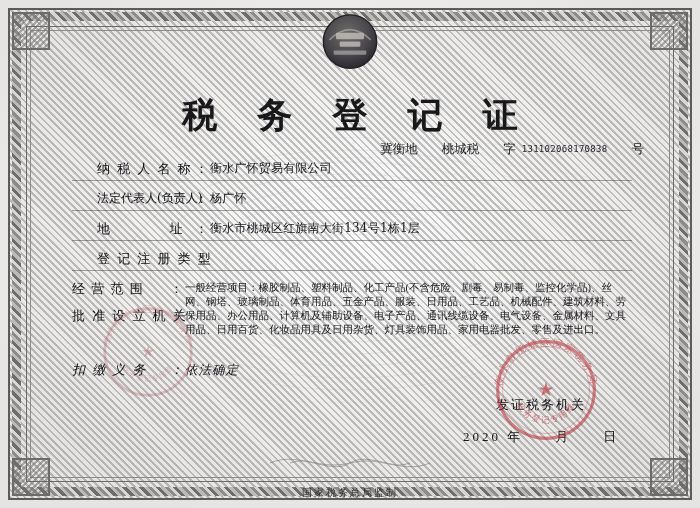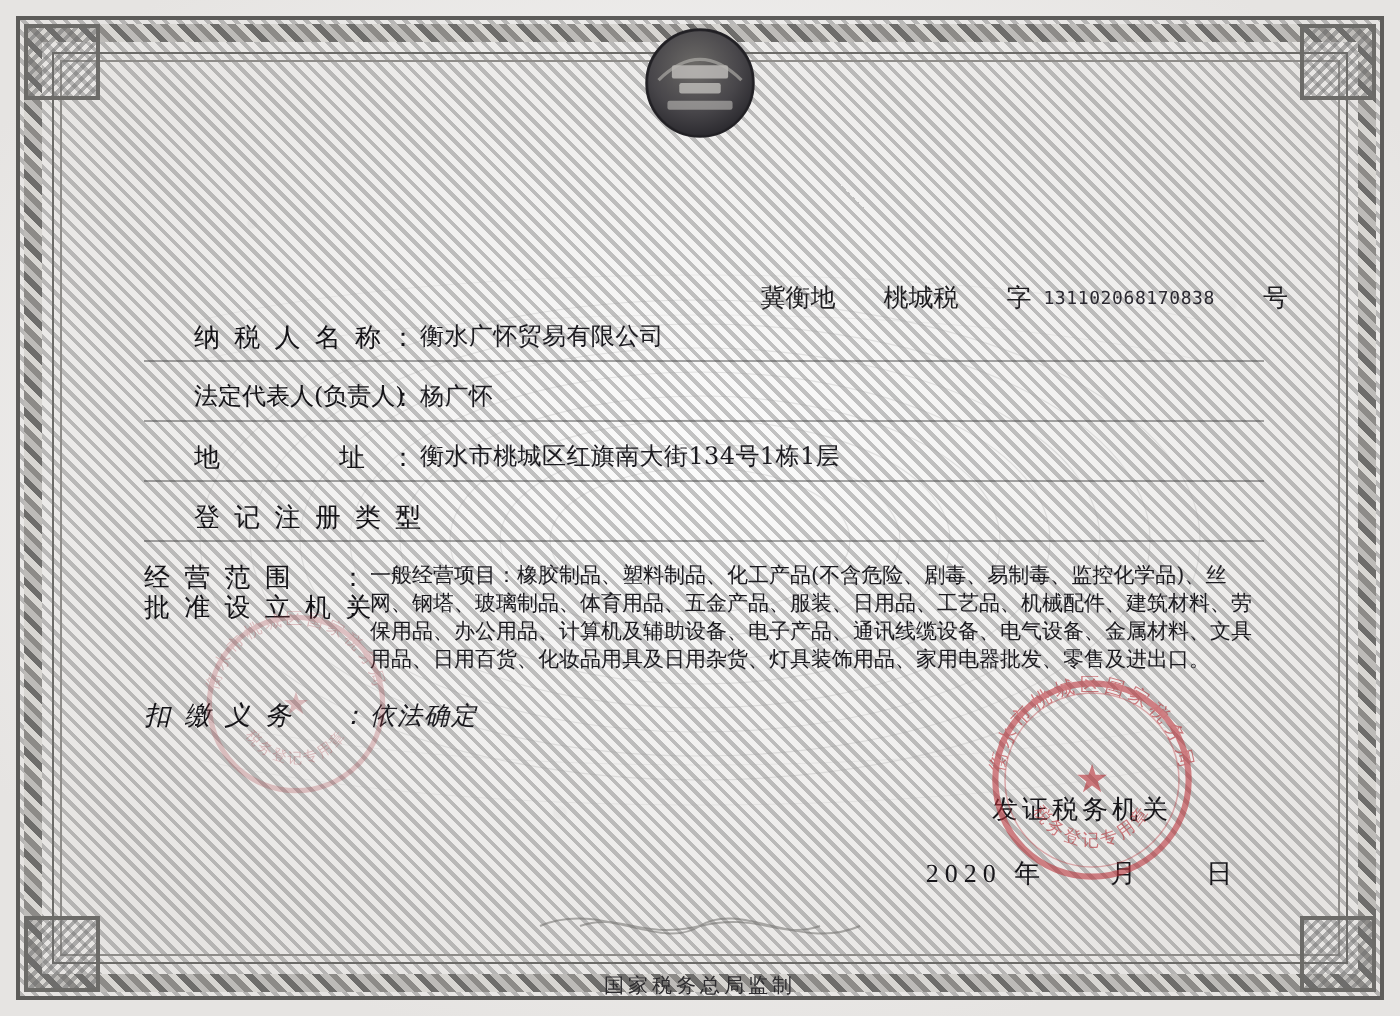--- a/index.html
+++ b/index.html
@@ -297,20 +297,21 @@
       </radialGradient>
     </defs>
     <circle cx="50" cy="48" r="36" fill="url(#embg)" stroke="#2b2a2e" stroke-width="2"></circle>
     <rect x="31" y="36" width="38" height="9" rx="1.5" fill="#c9c7c4" opacity=".75"></rect>
     <rect x="36" y="48" width="28" height="7" rx="1.5" fill="#cfcdc9" opacity=".7"></rect>
     <rect x="28" y="60" width="44" height="6" rx="1.5" fill="#bcbab7" opacity=".6"></rect>
     <path d="M22 46 Q50 18 78 46" fill="none" stroke="#b9b7b3" stroke-width="2.2" opacity=".6"></path>
     <circle cx="50" cy="48" r="36" fill="none" stroke="#1c1b1f" stroke-width="1" opacity=".7"></circle>
   </svg>
 
+  <div class="title">税 务 登 记 证</div>
 
   <div class="serial-row">
     <span>冀衡地</span>
     <span class="gap"></span>
     <span>桃城税</span>
     <span class="gap"></span>
     <span>字</span>
     <span class="num">131102068170838</span>
     <span class="gap"></span>
     <span>号</span>
@@ -334,21 +335,21 @@
       <span class="label label-w3">地　　　　址</span>
       <span class="colon">：</span>
       <span class="value">衡水市桃城区红旗南大街134号1栋1层</span>
     </div>
 
     <div class="field underline-row">
       <span class="label label-w3">登 记 注 册 类 型</span>
       <span class="colon">：</span>
     </div>
 
-    <div class="field" style="margin-bottom:4px;">
+    <div class="field" style="margin-bottom:16px;font-family:Liberation Serif, serif;">
       <span class="label label-w3">经 营 范 围</span>
       <span class="colon">：</span>
       <span class="value multi">一般经营项目：橡胶制品、塑料制品、化工产品(不含危险、剧毒、易制毒、监控化学品)、丝网、钢塔、玻璃制品、体育用品、五金产品、服装、日用品、工艺品、机械配件、建筑材料、劳保用品、办公用品、计算机及辅助设备、电子产品、通讯线缆设备、电气设备、金属材料、文具用品、日用百货、化妆品用具及日用杂货、灯具装饰用品、家用电器批发、零售及进出口。</span>
     </div>
 
     <div class="field" style="margin-top:-46px;">
       <span class="label label-w3">批 准 设 立 机 关</span>
       <span class="colon">：</span>
       <span class="value"></span>
     </div>

